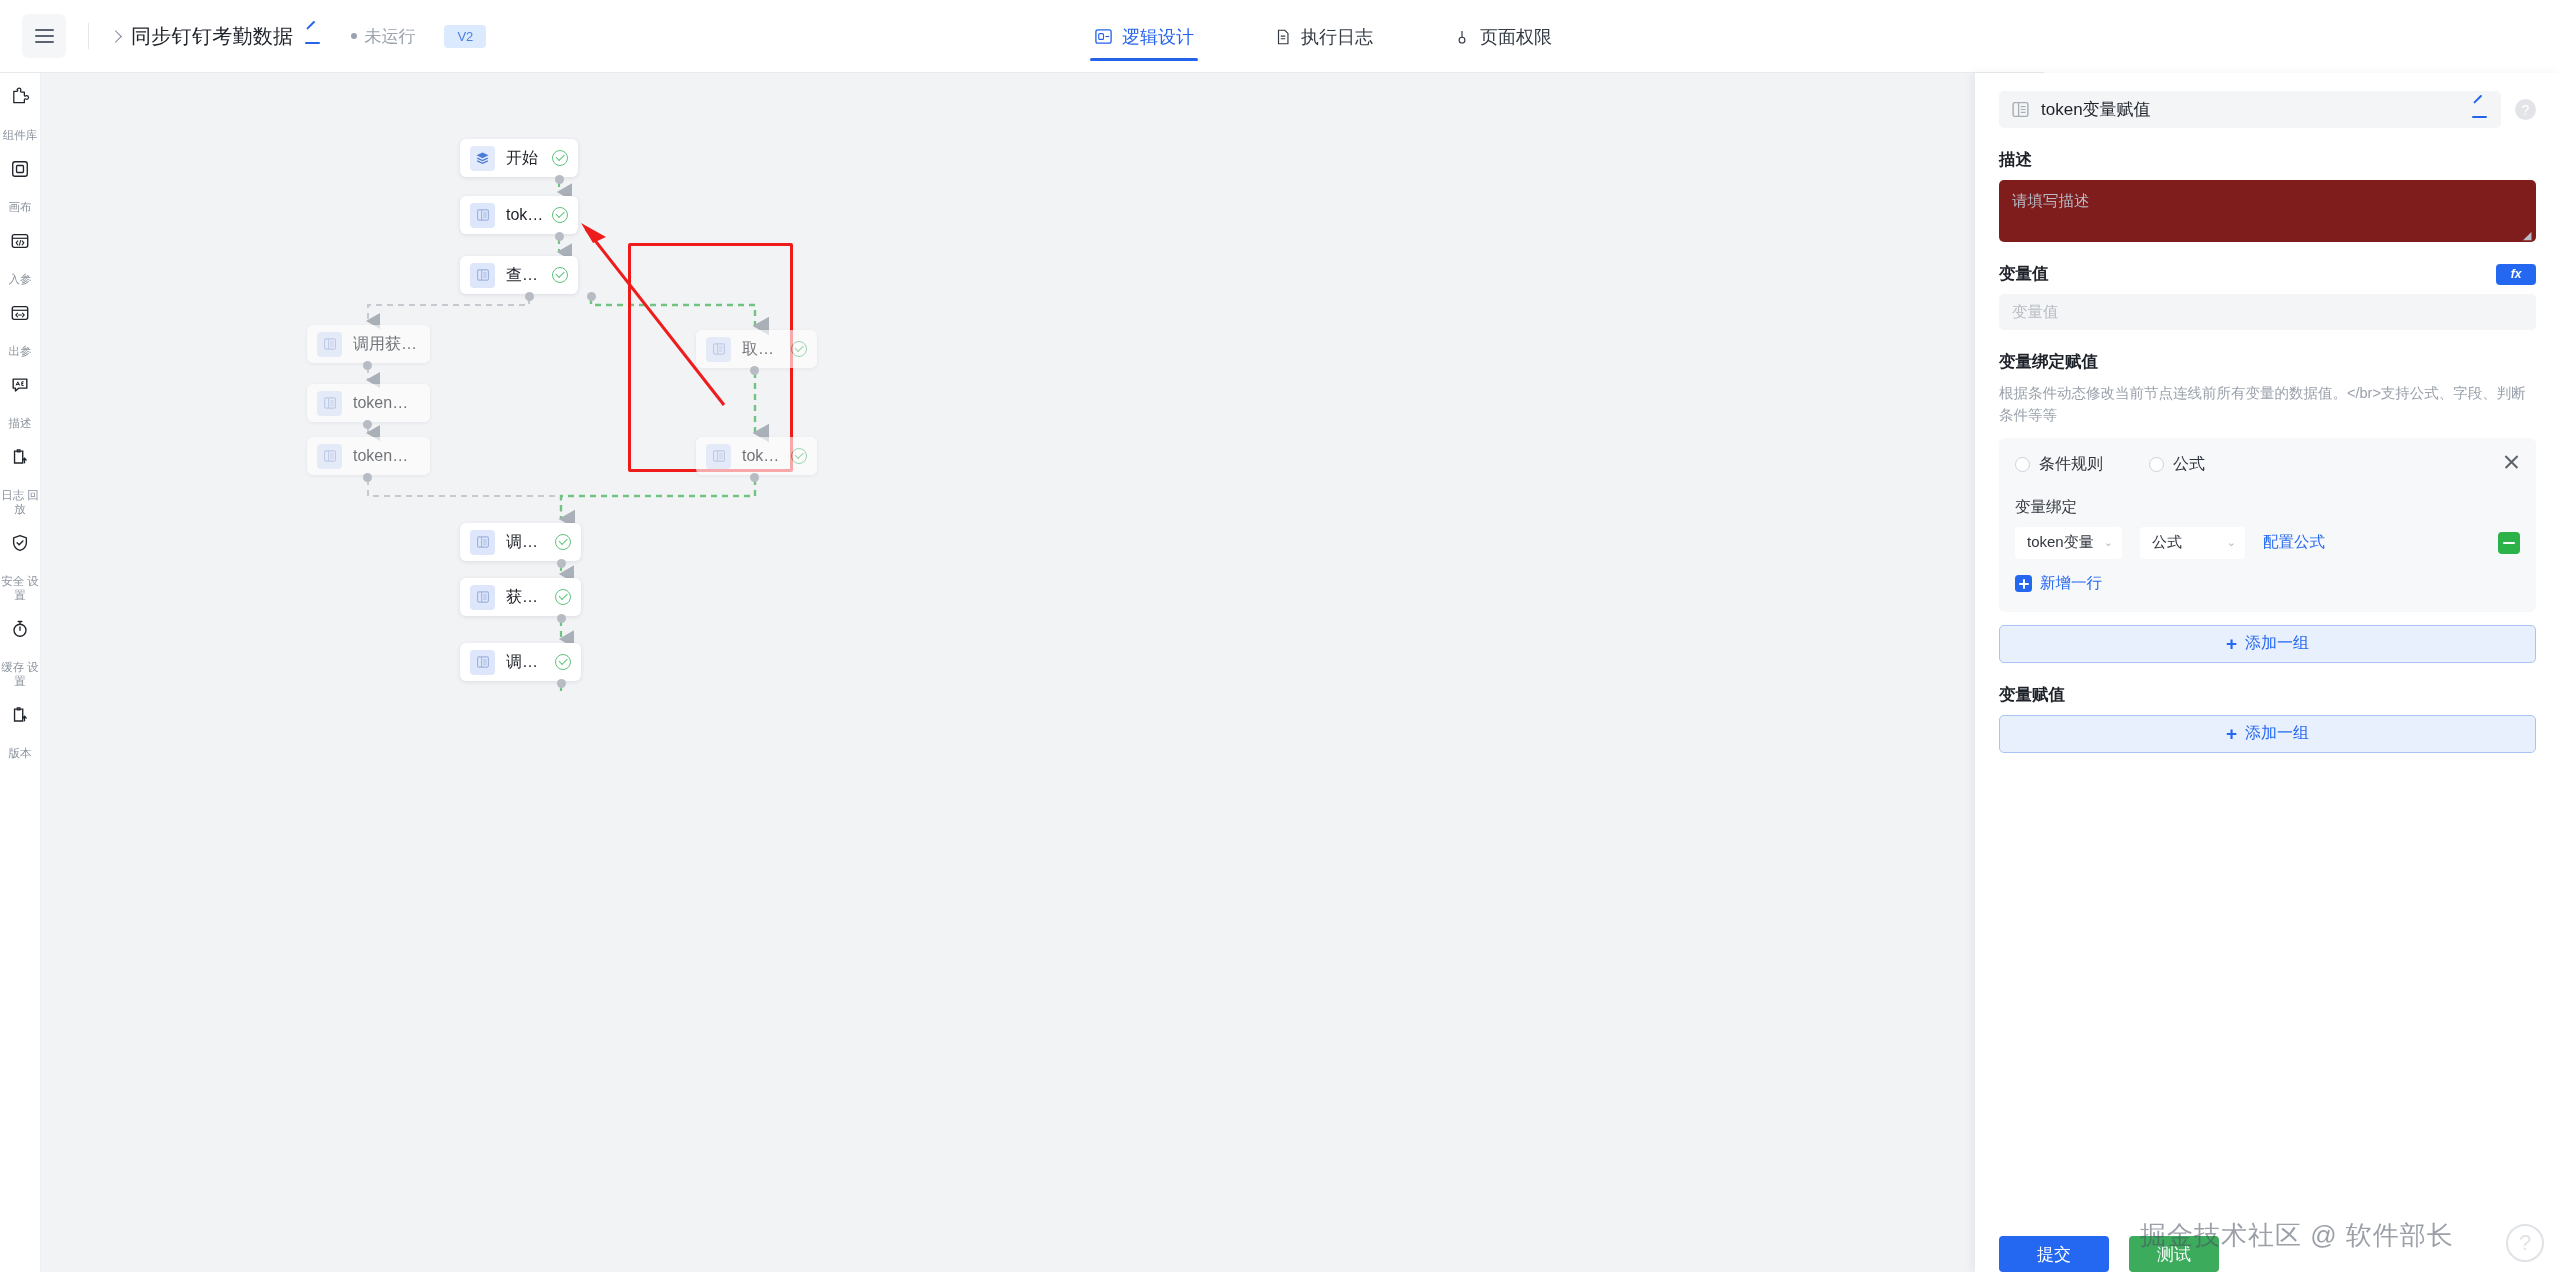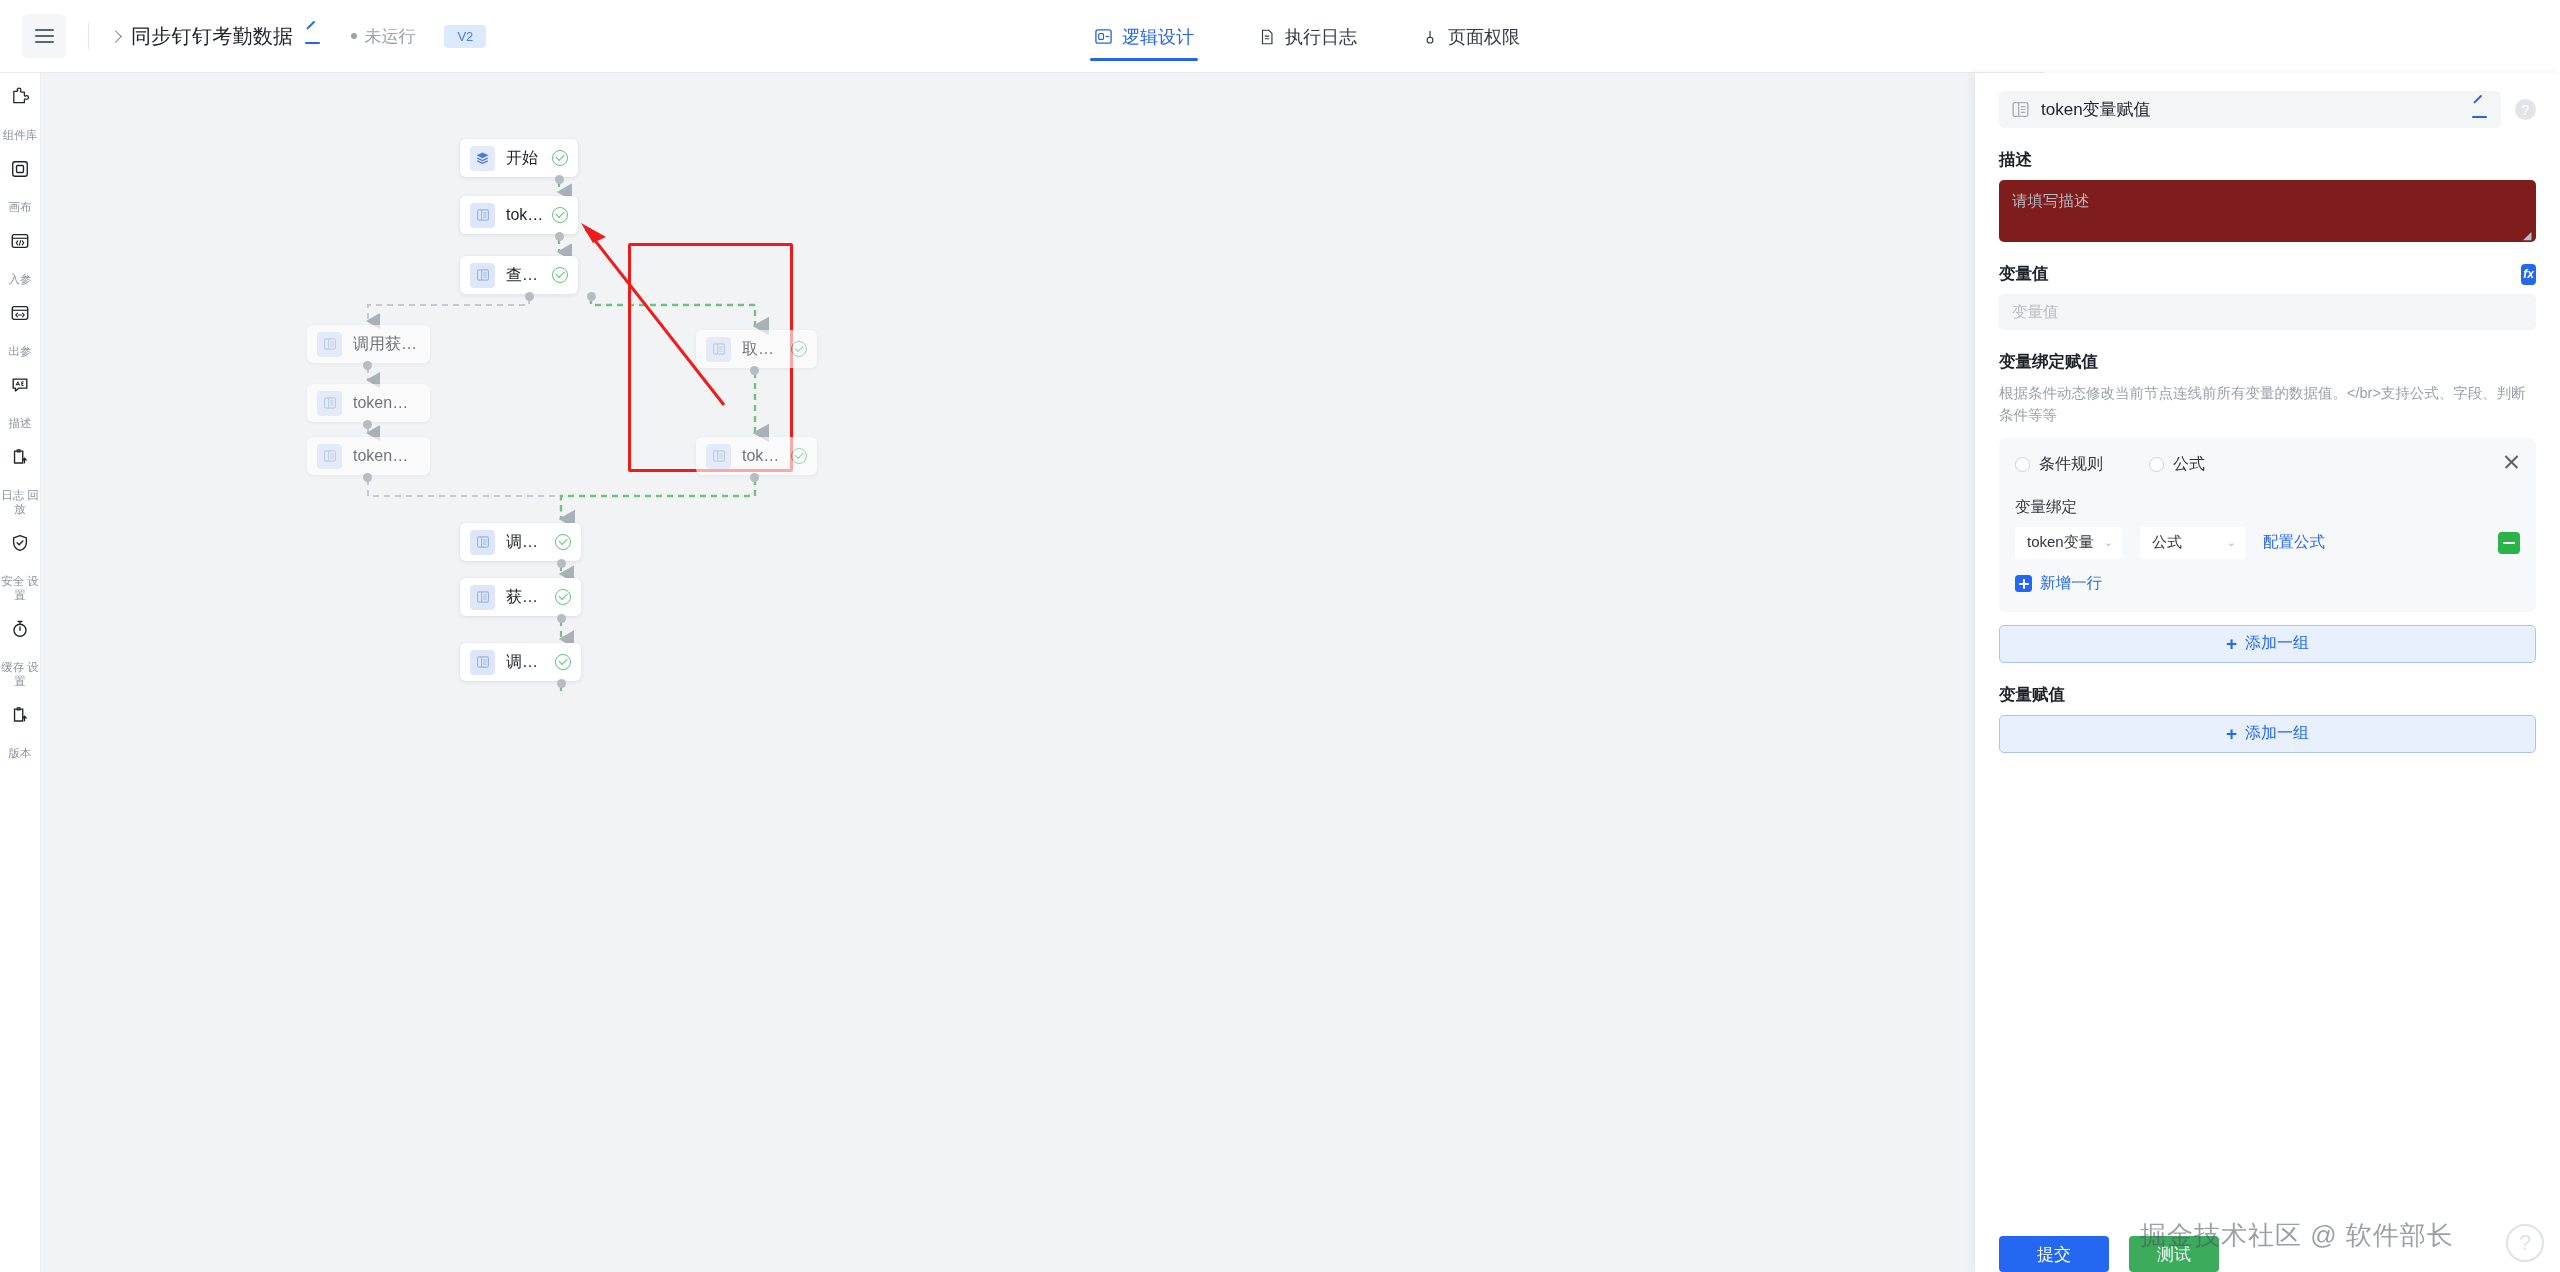--- a/index.html
+++ b/index.html
@@ -44,21 +44,21 @@
     background: #2563eb; border-radius: 1px;
   }
   .runstate { display: flex; align-items: center; gap: 7px; margin-left: 18px; }
   .dot-grey { width: 6px; height: 6px; border-radius: 50%; background: #9aa2ad; }
   .runstate-txt { font-size: 17px; color: #9aa2ad; }
   .vchip {
     margin-left: 18px; background: #dbeafe; color: #4a7fe0; font-size: 13px;
     padding: 4px 13px; border-radius: 4px; cursor: pointer;
   }
 
-  .tabs { position: absolute; left: 1090px; top: 0; height: 73px; display: flex; align-items: stretch; gap: 56px; }
+  .tabs { position: absolute; left: 1090px; top: 0; height: 73px; display: flex; align-items: stretch; gap: 72px; }
   .tab {
     display: flex; align-items: center; gap: 9px; font-size: 18px; color: #333a44;
     position: relative; cursor: pointer; padding: 0 4px;
   }
   .tab.active { color: #2563eb; }
   .tab.active::after {
     content: ""; position: absolute; left: 0; right: 0; bottom: 12px; height: 3px;
     background: #2563eb; border-radius: 2px;
   }
   .tab svg { display: block; }
@@ -160,21 +160,21 @@
   .help-round {
     width: 21px; height: 21px; border-radius: 50%; background: #e2e4e8; color: #ffffff;
     font-size: 14px; display: flex; align-items: center; justify-content: center;
     margin-left: 14px; flex: none; cursor: pointer;
   }
   .tag-row { display: flex; align-items: center; }
 
   .sec-h { font-size: 16.5px; font-weight: bold; color: #1d2128; margin: 21px 0 9px 0; }
   .sec-h-row { display: flex; align-items: center; justify-content: space-between; margin: 21px 0 9px 0; }
   .fx-badge {
-    width: 15px; height: 21px; border-radius: 4px; background: #2468f2; color: #fff;
+    width: 40px; height: 21px; border-radius: 4px; background: #2468f2; color: #fff;
     font-size: 12px; font-style: italic; font-weight: bold;
     display: flex; align-items: center; justify-content: center; cursor: pointer;
   }
   .textarea-box {
     background: #7f1d1d; border-radius: 5px; height: 62px; position: relative;
     padding: 11px 13px; cursor: text;
   }
   .ph { font-size: 15.5px; color: #b6bbc3; }
   .resz {
     position: absolute; right: 3px; bottom: 2px; width: 10px; height: 10px;

